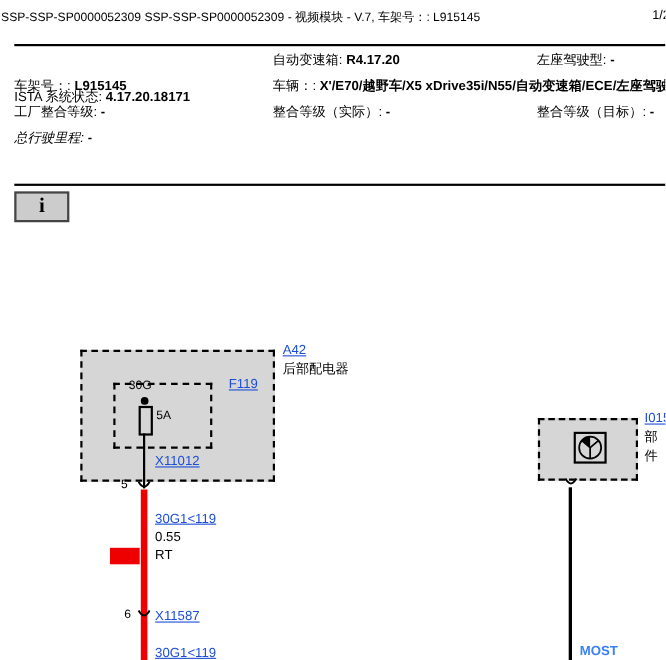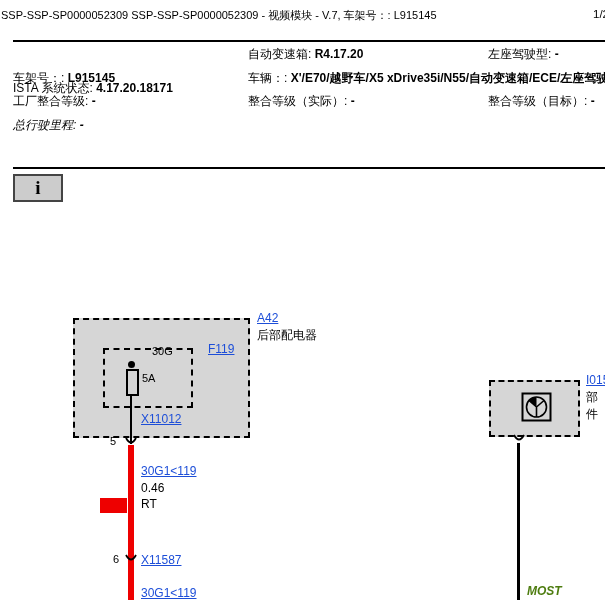--- a/index.html
+++ b/index.html
@@ -8,21 +8,21 @@
     background:#ffffff;color:#000;
     font-family:"Liberation Sans","DejaVu Sans",sans-serif;
     font-size:12px;
   }
   .abs{position:absolute;}
   .nowrap{white-space:nowrap;}
   .hline{position:absolute;background:#000;height:2px;}
   .lbl{font-weight:400;}
   .val{font-weight:700;}
   a.link{color:#1d4ed8;text-decoration:underline;cursor:pointer;}
-  .bluetext{color:#4d7c0f;font-style:italic;}
+  .bluetext{color:#3b82f6;}
   
   .hdr{left:1px;top:8px;font-size:11px;}
   .pagenum{left:593px;top:8px;font-size:11.5px;}
   
   .infobtn{
     left:13px;top:174px;width:46px;height:24px;
     background:#cccccc;border:2px solid #444;
     display:flex;align-items:center;justify-content:center;
     font-family:"Liberation Serif","DejaVu Serif",serif;
     font-weight:700;font-size:19px;cursor:pointer;
@@ -89,37 +89,37 @@
   <span>i</span>
 </div>
 
 <div class="gbox" style="left:73px;top:318px;width:173px;height:116px;"></div>
 <div class="inbox" style="left:103px;top:348px;width:86px;height:56px;"></div>
 
 <a class="abs link" style="left:257px;top:311px;">A42</a>
 <div class="abs" style="left:257px;top:327px;">后部配电器</div>
 <a class="abs link" style="left:208px;top:342px;">F119</a>
 
-<div class="abs small" style="left:117px;top:345px;margin-left:35px;">30G</div>
+<div class="abs small" style="left:117px;top:345px;">30G</div>
 <div class="dot" style="left:128px;top:361px;"></div>
 <div class="fuse" style="left:126px;top:369px;width:9px;height:23px;"></div>
 <div class="abs small" style="left:142px;top:372px;">5A</div>
 
 <div class="wire" style="left:130px;top:394px;width:2px;height:50px;background:#000;"></div>
 
 <div class="abs small" style="left:110px;top:435px;">5</div>
 <svg class="abs" style="left:124px;top:437px;" width="14" height="10">
   <path d="M2,1 Q7,10 12,1" stroke="#000" stroke-width="1.8" fill="none"></path>
 </svg>
 <a class="abs link" style="left:141px;top:412px;">X11012</a>
 
 <div class="wire" style="left:128px;top:445px;width:6px;height:155px;background:#ee0000;"></div>
 
 <a class="abs link" style="left:141px;top:464px;">30G1&lt;119</a>
-<div class="abs" style="left:141px;top:481px;">0.46</div>
+<div class="abs" style="left:141px;top:481px;">0.55</div>
 <div class="abs" style="left:141px;top:497px;">RT</div>
 <div class="swatch" style="left:100px;top:498px;width:27px;height:15px;"></div>
 
 <div class="abs small" style="left:113px;top:553px;">6</div>
 <svg class="abs" style="left:124px;top:554px;" width="14" height="10">
   <path d="M2,1 Q7,10 12,1" stroke="#000" stroke-width="1.8" fill="none"></path>
 </svg>
 <a class="abs link" style="left:141px;top:553px;">X11587</a>
 
 <a class="abs link" style="left:141px;top:586px;">30G1&lt;119</a>

